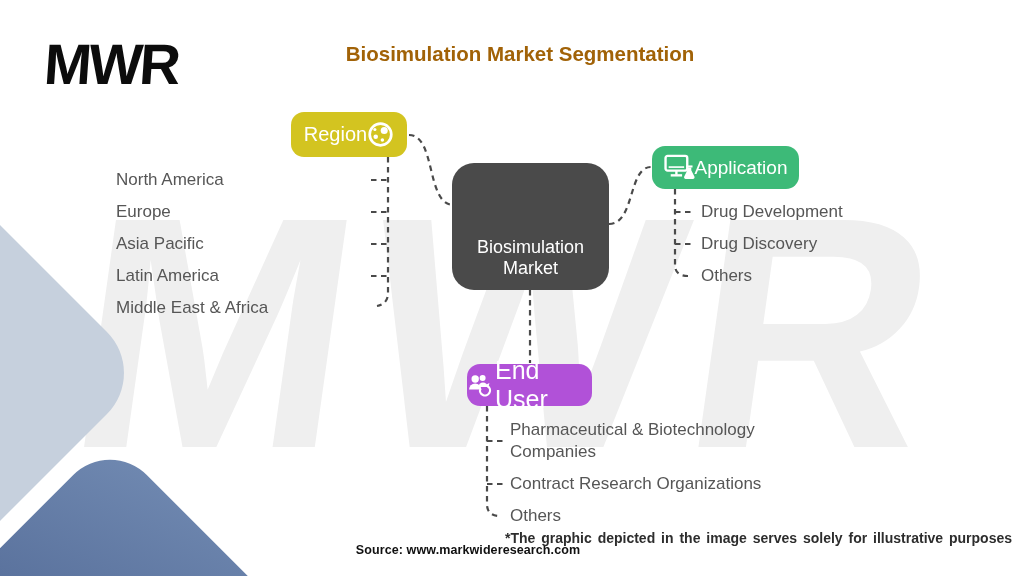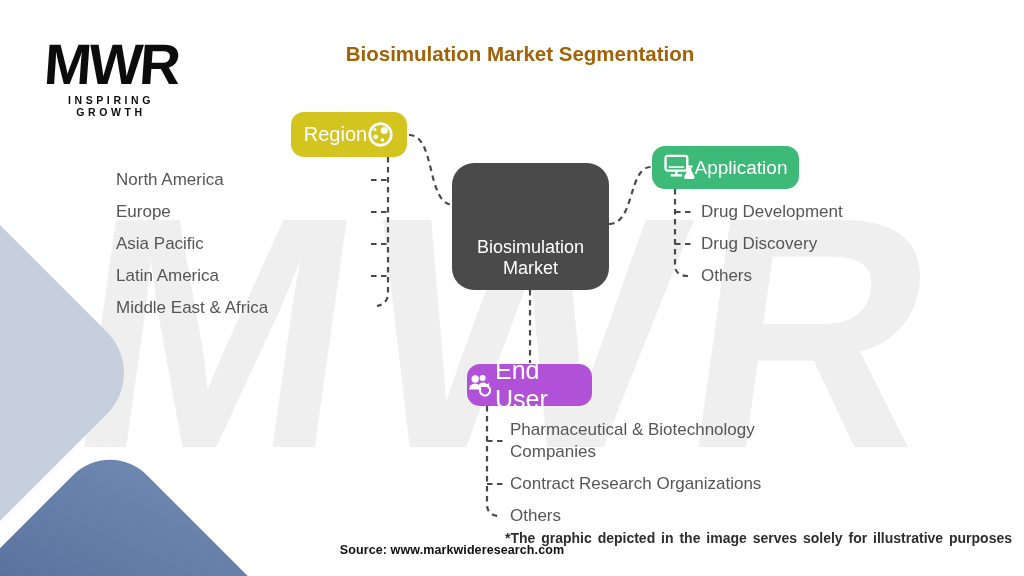--- a/index.html
+++ b/index.html
@@ -61,38 +61,37 @@
   .center-box .ctext{margin-top:62px;text-align:center;font-size:18px;line-height:21px;}
 
   
   .item{position:absolute;z-index:3;font-size:17px;line-height:22px;color:#565656;}
   .item.right-align{width:250px;left:116px;text-align:left;}
   .item.left-align{left:701px;text-align:left;}
   .item.bottom{left:510px;text-align:left;}
 
   
   .source{
-    position:absolute;left:0;top:543px;width:808px;z-index:3;text-align:center;
+    position:absolute;left:16px;top:543px;width:808px;z-index:3;text-align:center;
     font-size:12.5px;font-weight:bold;color:#101010;letter-spacing:.1px;padding-left:48px;
   }
   .disclaimer{
     position:absolute;right:12px;top:530px;z-index:3;
     font-size:14px;color:#2d2d2d;word-spacing:2px;font-weight:bold;
   }
 </style>
 </head>
 <body>
 
 <div class="watermark">MWR</div>
 <div class="diamond diamond-light"></div>
 <div class="diamond diamond-dark"></div>
 
 <div class="logo">
   <div class="logo-acronym">MWR</div>
-  <div class="logo-tagline">INSPIRING GROWTH</div>
 </div>
 
 <div class="page-title">Biosimulation Market Segmentation</div>
 
 <svg class="connectors" width="1024" height="576" viewBox="0 0 1024 576">
   <path class="dash" d="M388 157 V293 Q388 304 377 306"></path>
   <path class="dash" d="M371 180 H388 M371 212 H388 M371 244 H388 M371 276 H388"></path>
   <path class="dash" d="M409 135 C436 135 426 204 453 205"></path>
   <path class="dash" d="M609 224 C635 224 628 167 651 167"></path>
   <path class="dash" d="M675 189 V265 Q675 276 688 276"></path>

